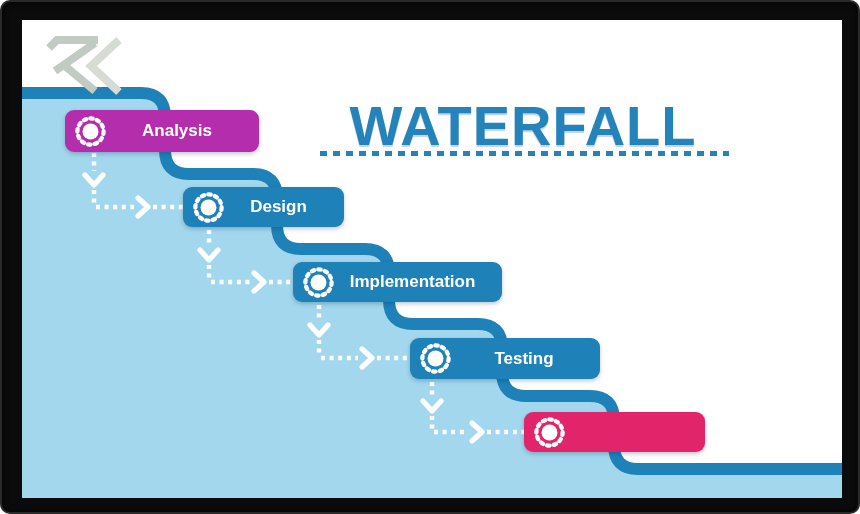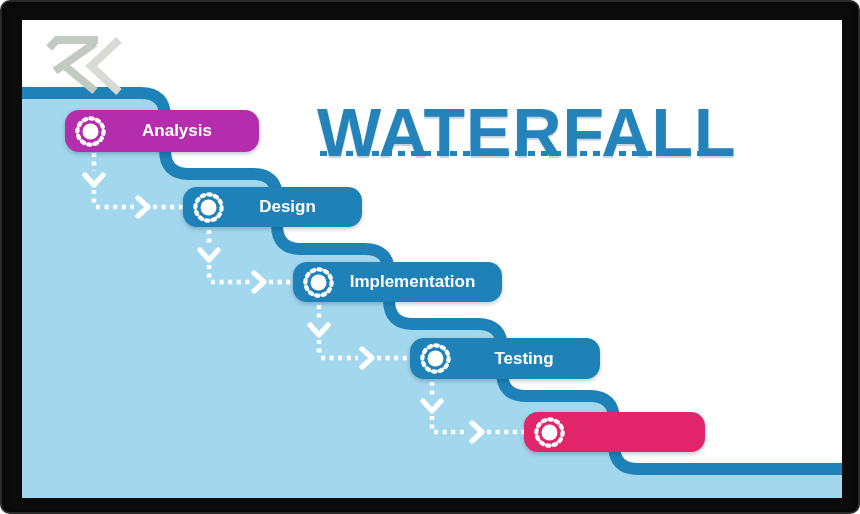--- a/index.html
+++ b/index.html
@@ -19,37 +19,37 @@
   }
   .bg-svg{position:absolute; left:0; top:0; width:820px; height:478px; display:block;}
   .stair-fill{fill:var(--c-fill); stroke:none;}
   .stair-stroke{fill:none; stroke:var(--c-pipe); stroke-width:12; stroke-linecap:butt;}
   .dots{stroke:var(--c-connector); stroke-width:4.5; stroke-dasharray:4 4.6; stroke-linecap:butt;}
   .chev{fill:none; stroke:var(--c-connector); stroke-width:5.2; stroke-linecap:round; stroke-linejoin:round;}
   .logo{position:absolute; left:22px; top:13px; width:80px; height:64px;}
   .logo path{fill:none; stroke-width:8; stroke-linecap:butt; stroke-linejoin:miter;}
   .title{
     position:absolute; left:295px; top:78px; width:412px; text-align:center;
-    font-size:68px; font-weight:bold; letter-spacing:1px; color:var(--c-title);
+    font-size:56px; font-weight:bold; letter-spacing:1px; color:var(--c-title);
     line-height:1; text-shadow:0 2px 1px rgba(20,80,120,0.25);
     font-family:"Liberation Sans", sans-serif; white-space:nowrap;
   }
   .title-underline{
     position:absolute; left:298px; top:131px; width:409px; height:5px;
     background:repeating-linear-gradient(90deg, var(--c-title) 0 7px, transparent 7px 13px);
   }
   .stage{
-    position:absolute; height:40px; border-radius:14px; display:flex; align-items:center;
+    position:absolute; height:40px; border-radius:9px; display:flex; align-items:center;
     color:#fff; font-weight:bold; font-size:17px;
     box-shadow:0 2px 4px rgba(0,40,70,0.25);
   }
   .stage .icon{width:33px; height:33px; margin-left:9px; flex:none;}
   .stage .label{flex:1; text-align:center; padding-right:12px; white-space:nowrap;}
   .stage-0{left:43px;  top:90px;  width:194px; height:42px;}
-  .stage-1{left:161px; top:167px; width:179px;}
+  .stage-1{left:161px; top:167px; width:161px;}
   .stage-2{left:271px; top:242px; width:209px;}
   .stage-3{left:388px; top:318px; width:190px; height:41px;}
   .stage-4{left:502px; top:392px; width:181px;}
 </style>
 </head>
 <body>
 
 <div class="frame">
   <div class="content">
 

